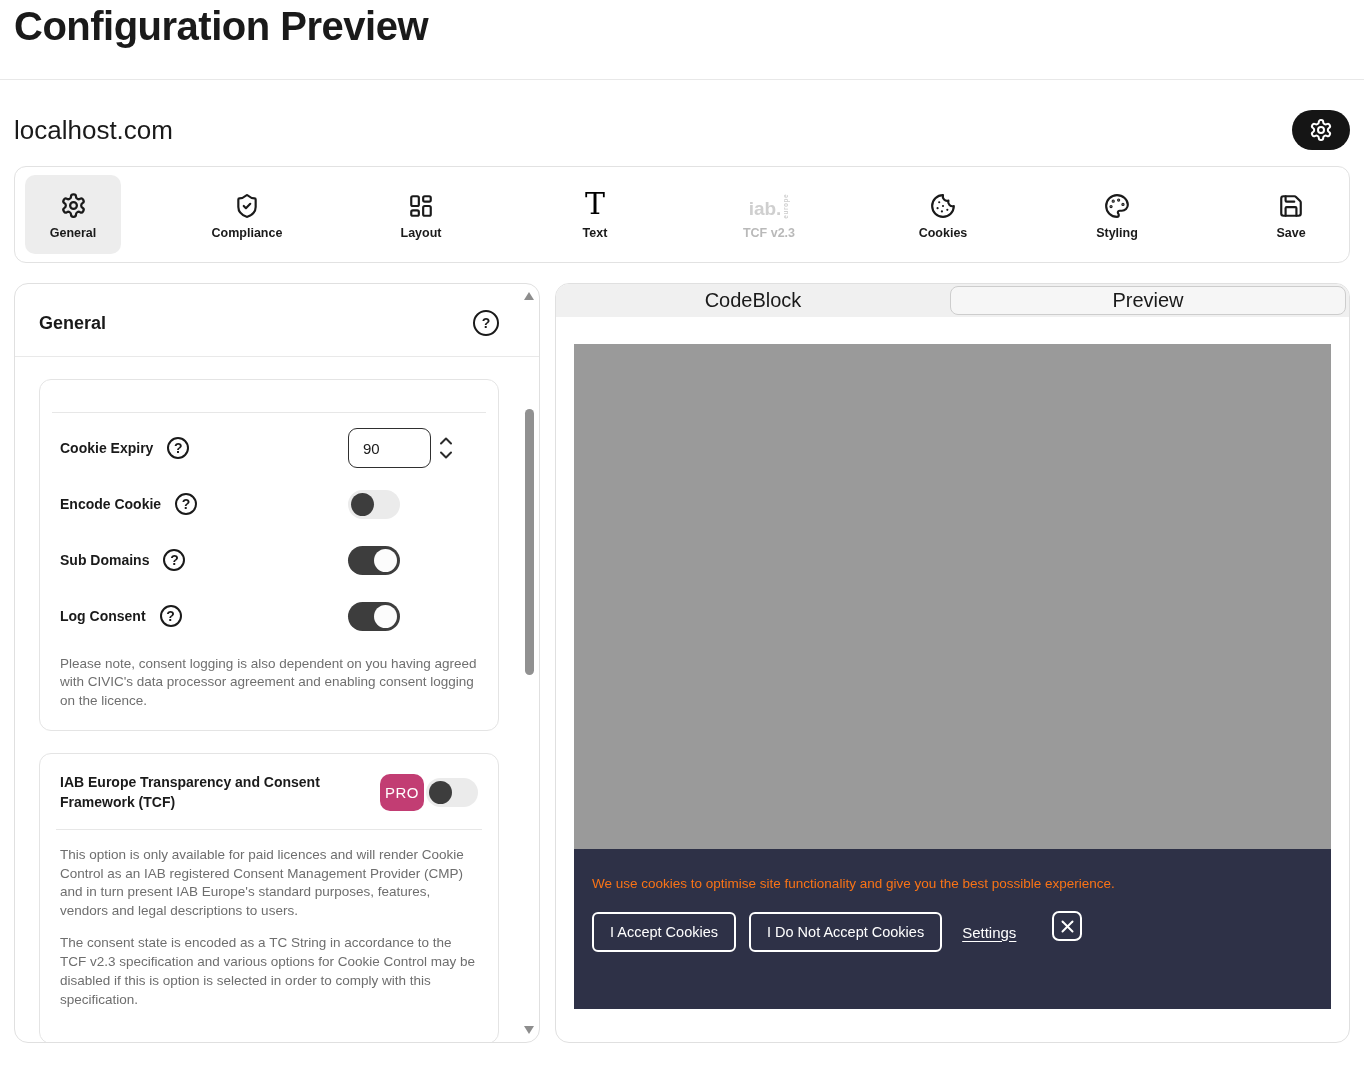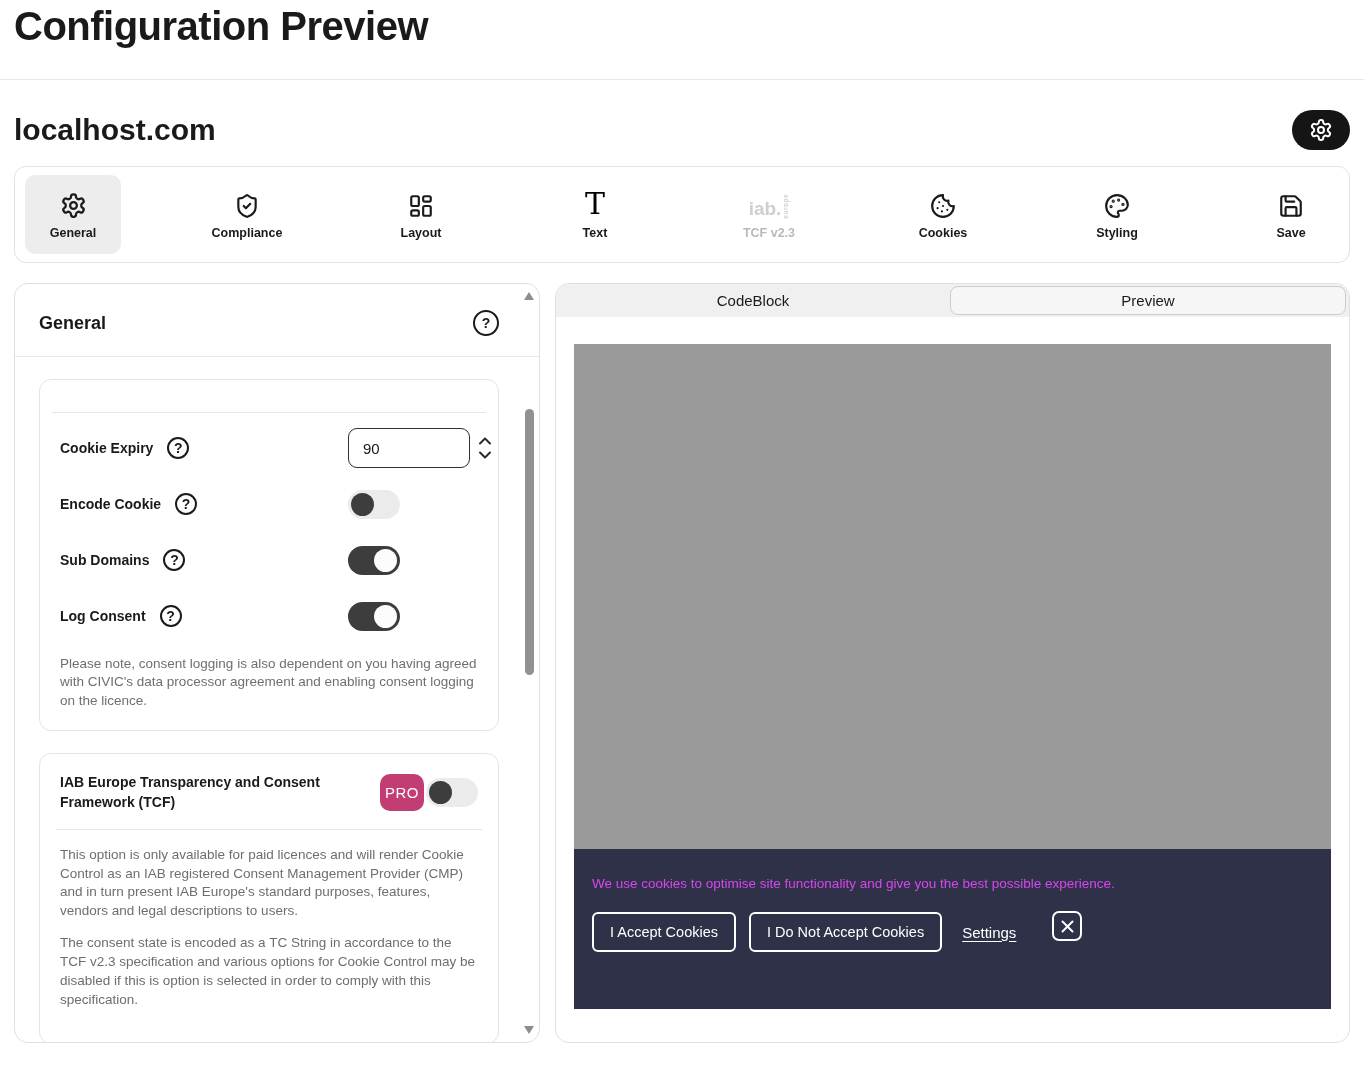--- a/index.html
+++ b/index.html
@@ -3,21 +3,21 @@
 <meta charset="utf-8">
 <style>
   * { box-sizing: border-box; margin: 0; padding: 0; }
   html,body { width:1364px; background:#ffffff; font-family:"Liberation Sans", sans-serif; color:#1a1a1a; }
 
   
   .header { padding: 4px 14px 0 14px; border-bottom:1px solid #e8e8e8; }
   .header h1 { font-size:40px; font-weight:bold; letter-spacing:-0.5px; padding-bottom:30px; }
 
   .site-row { display:flex; justify-content:space-between; align-items:center; margin:30px 14px 16px 14px; }
-  .site-row h2 { font-size:30px; font-weight:bold;text-align:center; }
+  .site-row h2 { font-size:26px; font-weight:normal;text-align:center; }
   .gear-pill { width:58px; height:40px; border-radius:20px; background:#151515; border:none; display:flex; align-items:center; justify-content:center; cursor:pointer; }
 
   
   .toolbar { margin:0 14px; border:1px solid #e2e2e2; border-radius:12px; padding:8px 10px; display:flex; justify-content:space-between; }
   .tb-item { min-width:96px; height:79px; display:flex; flex-direction:column; align-items:center; justify-content:center; gap:7px; background:transparent; border:none; border-radius:10px; cursor:pointer; }
   .tb-item.selected { background:#ededed; }
   .tb-item .tb-label { font-size:12.5px; font-weight:bold; color:#1a1a1a; }
   .tb-item.disabled .tb-label { color:#b9b9b9; font-weight:bold; }
   .tb-icon { height:30px; display:flex; align-items:flex-end; justify-content:center; }
   .serif-t { font-family:"DejaVu Serif", serif; font-size:30px; line-height:30px; font-weight:500; }
@@ -39,21 +39,21 @@
   .card { border:1px solid #e4e4e4; border-radius:12px; padding:18px 20px 20px 20px; margin-top:22px; background:#fff; }
   .card-title { font-size:14.5px; font-weight:bold; }
   .card-divider { border-bottom:1px solid #e7e7e7; margin:14px -8px 6px -8px; }
 
   .pref-row { display:flex; align-items:center; margin-top:14px; min-height:42px; }
   .pref-label { display:flex; align-items:center; gap:14px; flex:1; }
   .pref-label span { font-size:14px; font-weight:bold; }
   .pref-control { width:130px; display:flex; align-items:center; }
 
   .num-wrap { display:flex; align-items:center; gap:8px; }
-  .num-input { width:122px; height:40px; border:1.5px solid #2f2f2f; border-radius:9px; padding-left:14px; font-size:15px; font-family:"Liberation Sans", sans-serif; color:#1a1a1a; }
+  .num-input { width:83px; height:40px; border:1.5px solid #2f2f2f; border-radius:9px; padding-left:14px; font-size:15px; font-family:"Liberation Sans", sans-serif; color:#1a1a1a; }
   .stepper { display:flex; flex-direction:column; gap:2px; }
   .stepper button { background:none; border:none; padding:0; height:12px; cursor:pointer; color:#2b2b2b; display:flex; align-items:center; }
 
   .toggle { width:52px; height:29px; border-radius:15px; position:relative; border:none; cursor:pointer; }
   .toggle .knob { width:23px; height:23px; border-radius:50%; position:absolute; top:3px; }
   .toggle.off { background:#ebebeb; }
   .toggle.off .knob { left:3px; background:#3d3d3d; }
   .toggle.on { background:#3d3d3d; }
   .toggle.on .knob { right:3px; background:#fcfcfc; }
 
@@ -69,28 +69,28 @@
 
   
   .vscroll { position:absolute; top:4px; right:3px; bottom:4px; width:13px; }
   .vs-up { position:absolute; top:4px; left:1px; width:0; height:0; border-left:5.5px solid transparent; border-right:5.5px solid transparent; border-bottom:8px solid #8d8d8d; }
   .vs-down { position:absolute; bottom:4px; left:1px; width:0; height:0; border-left:5.5px solid transparent; border-right:5.5px solid transparent; border-top:8px solid #8d8d8d; }
   .vs-thumb { position:absolute; top:121px; left:2px; width:9px; height:266px; border-radius:5px; background:#919191; }
 
   
   .right-panel { flex:1; height:760px; border:1px solid #e0e0e0; border-radius:14px; overflow:hidden; background:#fff; }
   .tabbar { height:33px; background:#f0f0f0; display:flex; }
-  .tab-half { flex:1; display:flex; align-items:center; justify-content:center; font-size:15px; cursor:pointer;text-align:center; }
+  .tab-half { flex:1; display:flex; align-items:center; justify-content:center; font-size:20px; cursor:pointer;text-align:center; }
   .tab-btn { margin:2px 3px 2px 0; border:1px solid #cdcdcd; border-radius:8px; background:#f6f6f6; }
   .preview-body { padding:27px 18px 0 18px; }
   .gray-box { height:505px; background:#9a9a9a; }
 
   .cookie-banner { background:#2e3147; height:160px; padding:19px 18px; }
   .cb-title { color:#ffffff; font-size:15.5px; font-weight:bold; }
-  .cb-msg { color:#d946ef; font-size:13.5px; margin-top:8px; }
+  .cb-msg { color:#f97316; font-size:13.5px; margin-top:8px; }
   .cb-actions { display:flex; align-items:center; margin-top:21px; }
   .cb-btn { background:transparent; border:2px solid #ffffff; border-radius:6px; color:#ffffff; font-size:14.5px; padding:0 16px; height:40px; cursor:pointer; font-family:"Liberation Sans", sans-serif; }
   .cb-btn + .cb-btn { margin-left:13px; }
   .cb-settings { color:#ffffff; font-size:15px; text-decoration:underline; text-underline-offset:3px; margin-left:20px; cursor:pointer; }
   .cb-close { width:30px; height:30px; margin-left:36px; margin-top:-12px; background:#2e3147; border:2px solid #ffffff; border-radius:7px; display:flex; align-items:center; justify-content:center; cursor:pointer; }
 
   svg { display:block; }
 </style>
 </head>
 <body>

